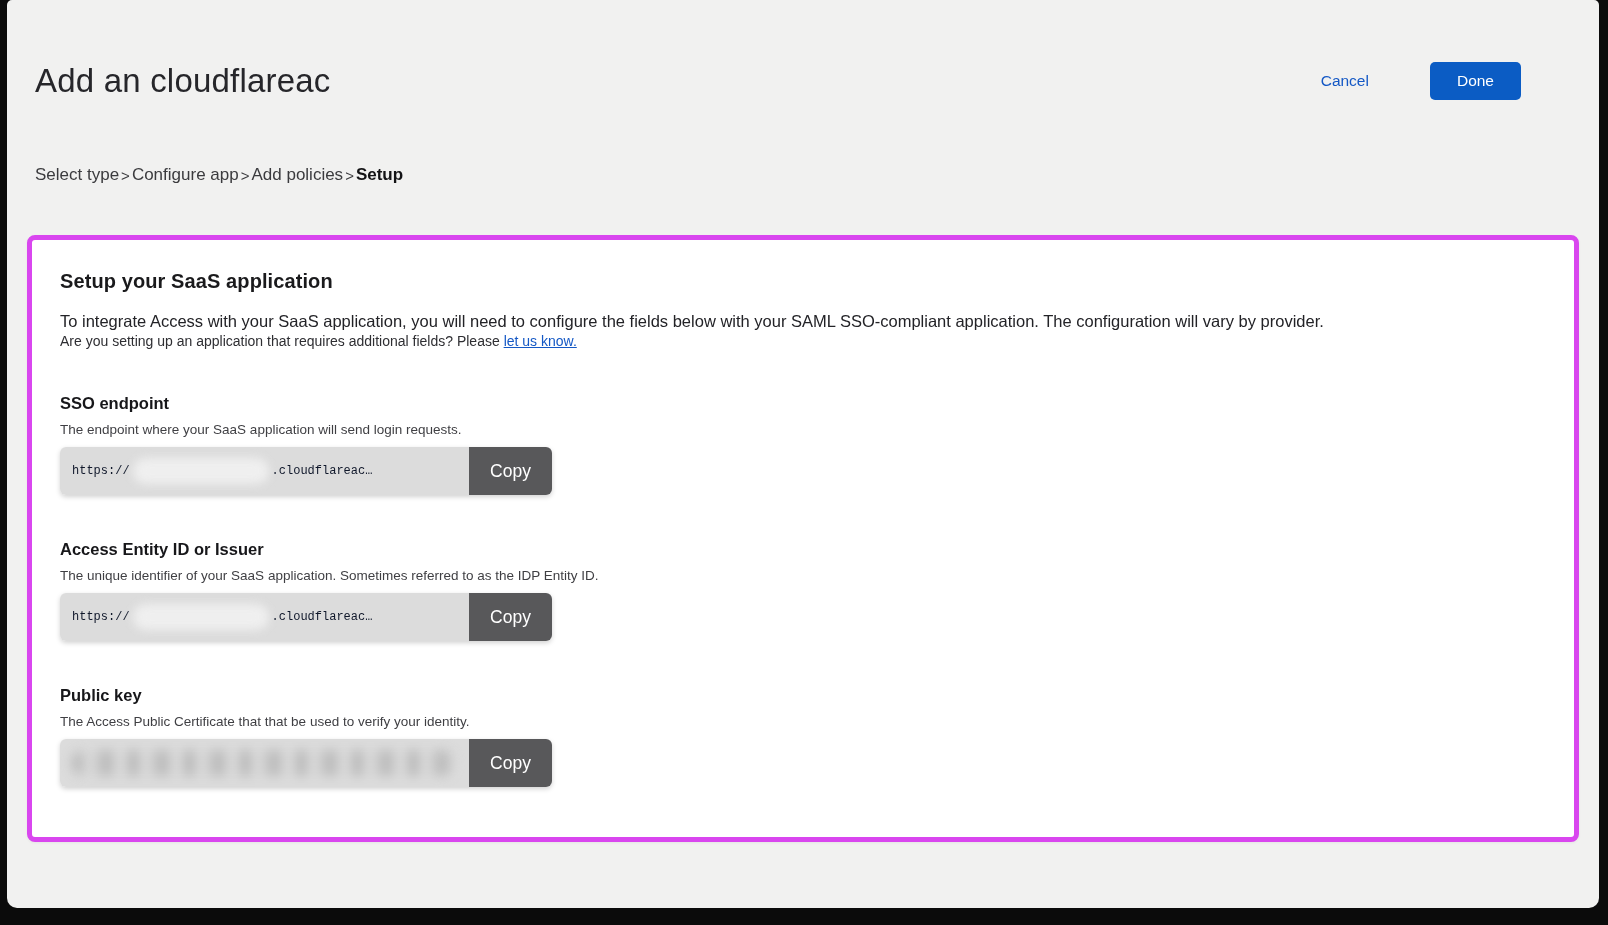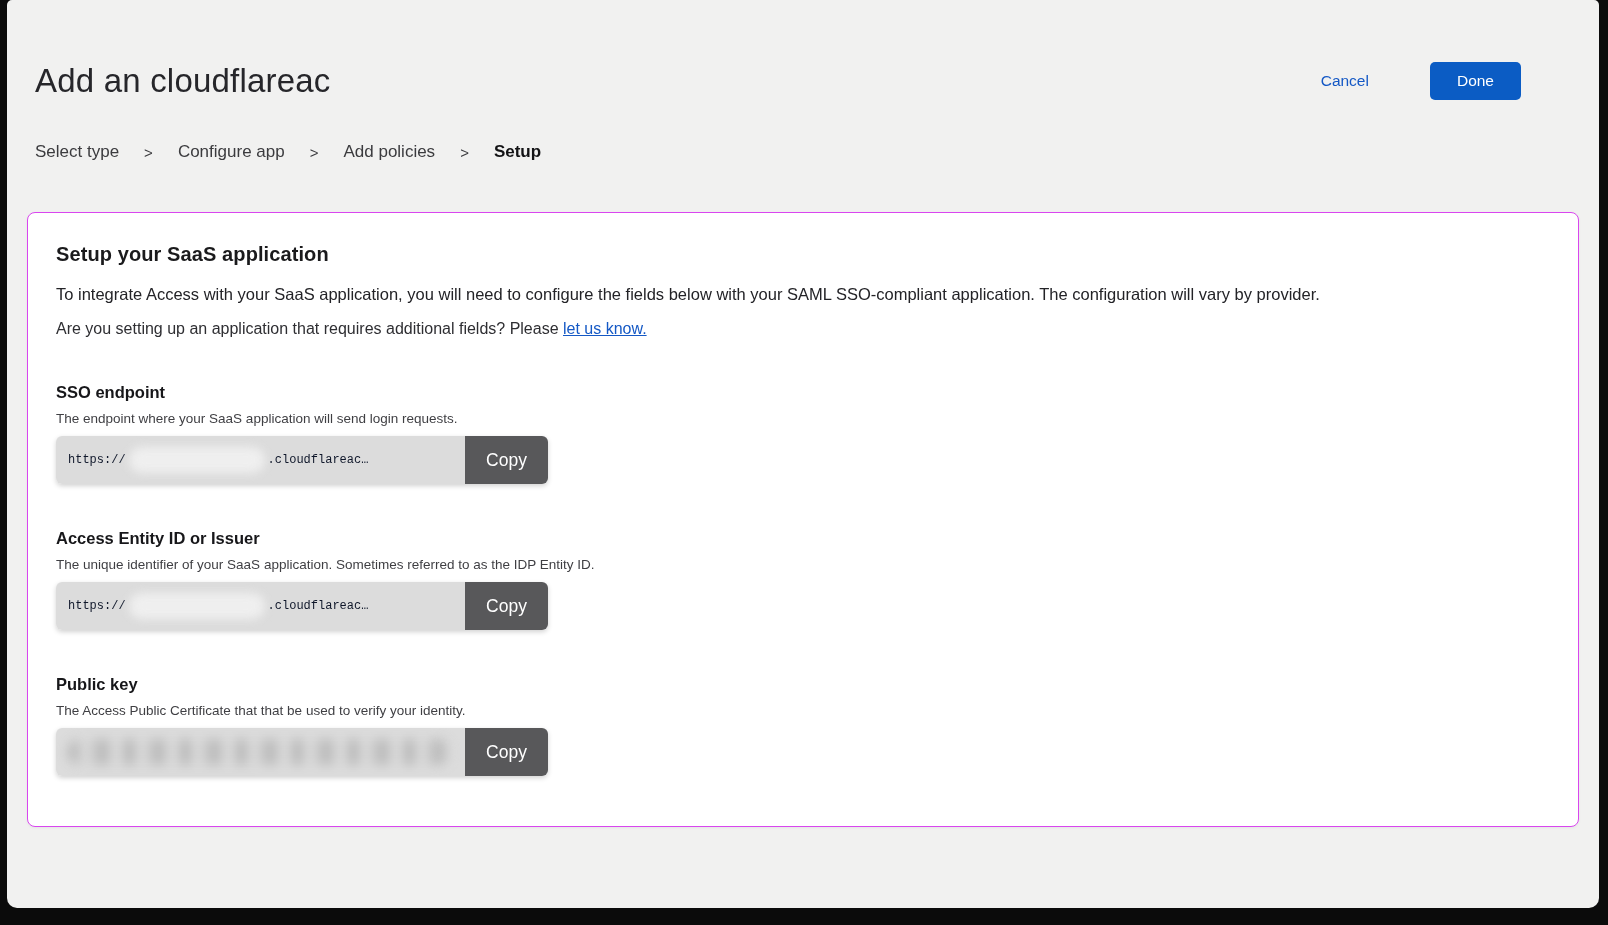--- a/index.html
+++ b/index.html
@@ -46,53 +46,53 @@
     border-radius: 5px;
     font-family: "Liberation Sans", sans-serif;
     font-size: 15.5px;
     padding: 10px 27px;
     cursor: pointer;
   }
   
   .breadcrumb {
     display: flex;
     align-items: center;
-    gap: 25px;
+    gap: 2px;
     padding: 0 28px;
-    margin-top: 42px;
+    margin-top: 65px;
     font-size: 17px;
     color: #3b3b3e;
   }
   .crumb { cursor: pointer; }
   .crumb-sep { color: #3b3b3e; font-size: 15px; }
   .crumb.active { font-weight: 700; color: #131315; }
   
   .card {
     margin: 50px 20px 0 20px;
     background: #ffffff;
-    border: 1px solid #d946ef;
+    border: 5px solid #d946ef;
     border-radius: 8px;
     box-shadow: 0 1px 3px rgba(0,0,0,0.05);
     padding: 30px 28px 50px 28px;
   }
   .card-heading {
     font-size: 20px;
     font-weight: 700;
     color: #1a1a1c;
     letter-spacing: 0.1px;
   }
   .card-intro {
     margin-top: 17px;
     font-size: 16.5px;
     color: #232327;
     line-height: 1.35;
   }
   .card-note {
-    margin-top: 15px;
-    font-size: 16px;
+    margin-top: 1px;
+    font-size: 14px;
     color: #2e2e32;
   }
   .note-link {
     color: #1458c5;
     text-decoration: underline;
     cursor: pointer;
   }
   
   .field-group { margin-top: 45px; }
   .field-label {

